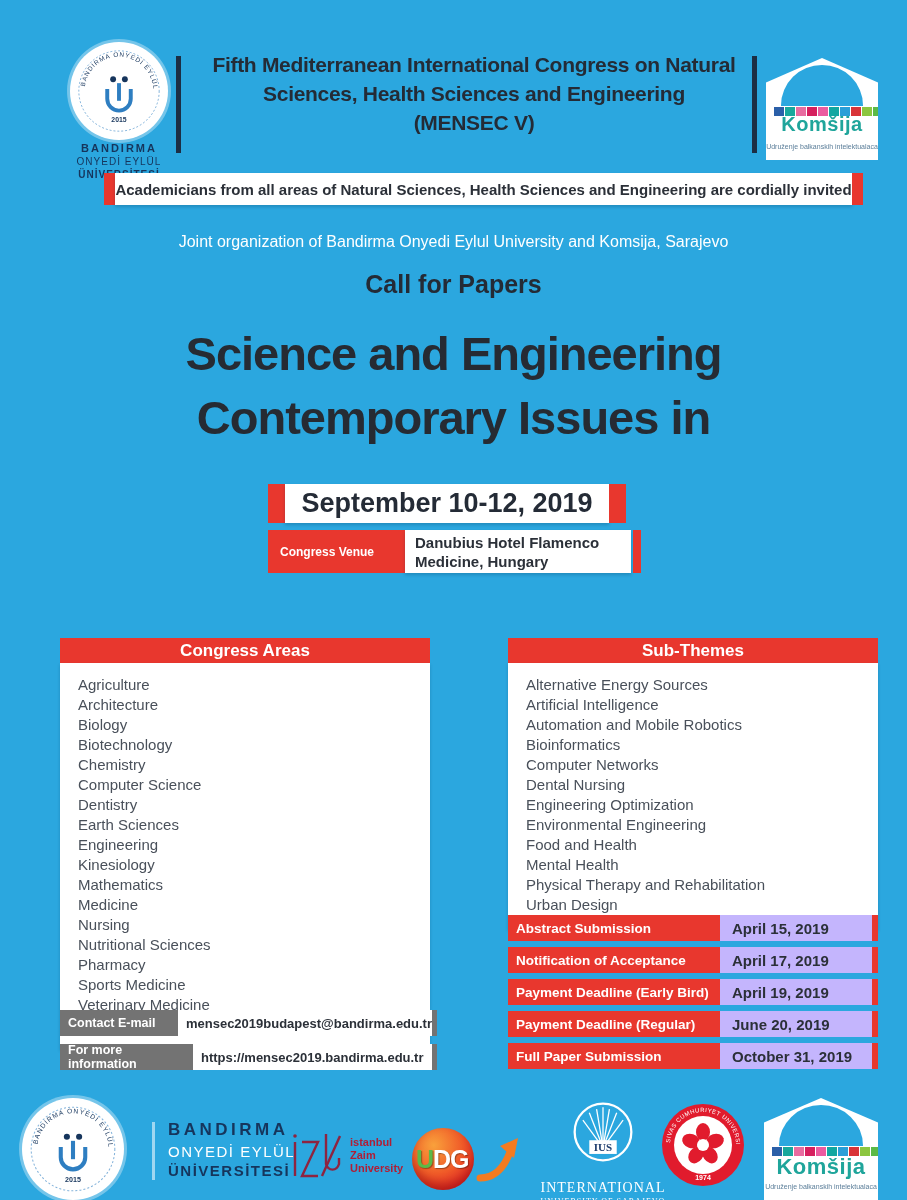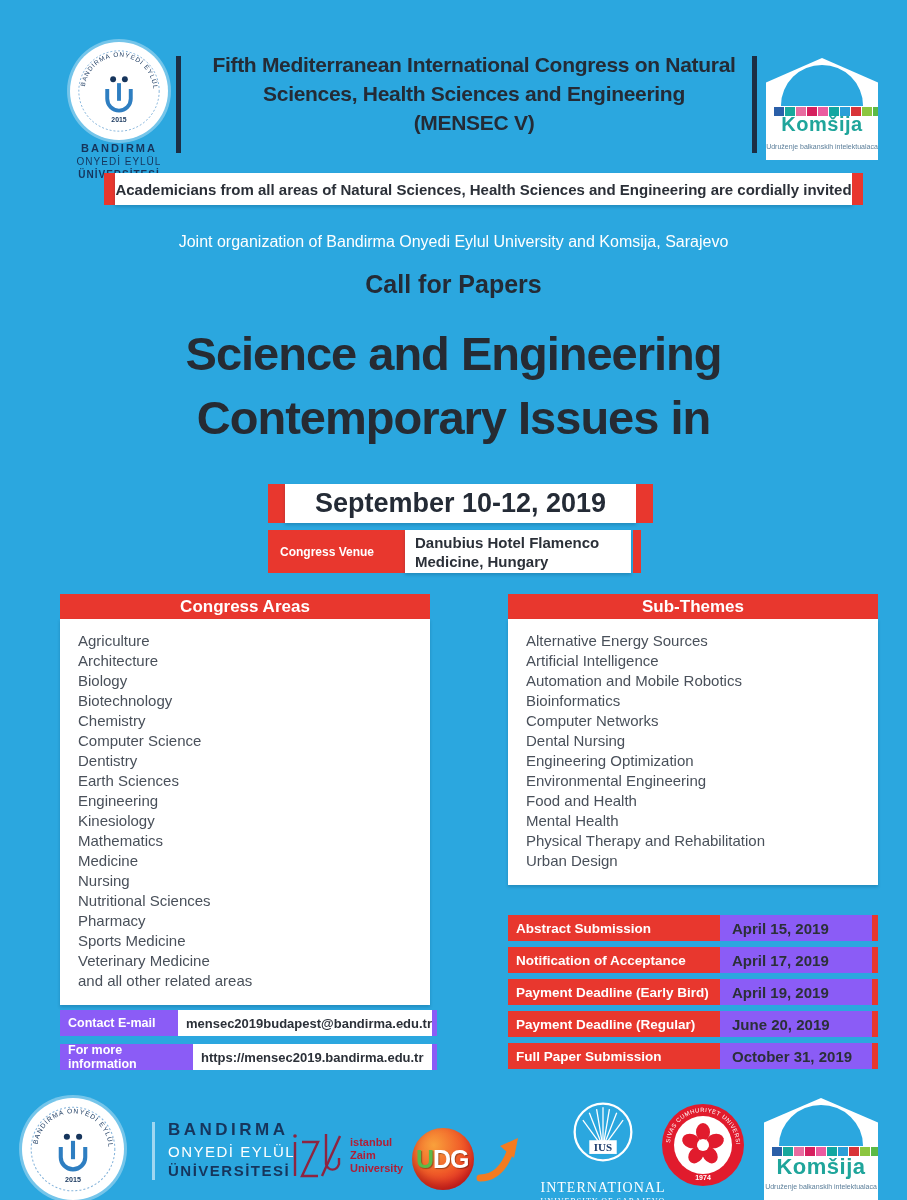--- a/index.html
+++ b/index.html
@@ -34,34 +34,34 @@
   .main-title { color:#262B33; font-weight:bold; font-size:47px; letter-spacing:-1px; line-height:64px; text-align:center; width:100%; white-space:nowrap; }
   .date-text { color:#242B36; font-weight:bold; font-size:27px; white-space:nowrap; }
 
   
   .venue { display:flex; height:43px; }
   .venue .vlabel { width:137px; background:#E8372E; color:#fff; font-weight:bold; font-size:12px; display:flex; align-items:center; padding-left:12px; }
   .venue .vbox { width:226px; background:#fff; color:#2B3038; font-weight:bold; font-size:15px; line-height:19px; display:flex; flex-direction:column; justify-content:center; padding-left:10px; box-shadow:0 2px 3px rgba(0,60,90,.25); }
   .venue .vsliver { width:8px; background:#E8372E; margin-left:2px; }
 
   
-  .panel { width:370px; }
+  .panel { width:370px;margin-top:44px; }
   .panel .phead { height:25px; background:#E8372E; color:#fff; font-weight:bold; font-size:17px; display:flex; align-items:center; justify-content:center; }
   .panel .pbody { background:#fff; padding:12px 8px 14px 18px; box-shadow:0 2px 3px rgba(0,60,90,.25); }
   .area-item { color:#49505A; font-size:15px; line-height:20px; }
 
   
   .deadlines { width:370px; }
   .dl-row { display:flex; height:26px; margin-bottom:6px; background:#E8372E; }
   .dl-label { width:212px; color:#fff; font-weight:bold; font-size:13.5px; display:flex; align-items:center; padding-left:8px; }
-  .dl-date { flex:1; background:#8b5cf6; color:#2B3038; font-weight:bold; font-size:15px; display:flex; align-items:center; padding-left:12px; margin-right:6px; }
+  .dl-date { flex:1; background:#c4b5fd; color:#2B3038; font-weight:bold; font-size:15px; display:flex; align-items:center; padding-left:12px; margin-right:6px; }
 
   
   .contacts { width:377px; }
-  .ct-row { display:flex; height:26px; margin-bottom:8px; background:#8b5cf6; }
+  .ct-row { display:flex; height:26px; margin-bottom:8px; background:#737373; }
   .ct-label { width:133px; color:#fff; font-weight:bold; font-size:12.5px; display:flex; align-items:center; padding-left:8px; }
   .ct-value { flex:1; background:#fff; color:#2B3038; font-weight:bold; font-size:13px; display:flex; align-items:center; padding-left:8px; margin-right:5px; white-space:nowrap; }
 
   
   .f-univ .b1 { color:#16355C; font-weight:bold; font-size:17px; letter-spacing:3.5px; }
   .f-univ .b2 { color:#fff; font-size:15px; letter-spacing:1.5px; margin-top:3px; }
   .f-univ .b3 { color:#16355C; font-weight:bold; font-size:15px; letter-spacing:1.5px; margin-top:2px; }
   .izu-text { color:#B01E36; font-size:11px; line-height:13px; font-weight:bold; }
   .udg-sphere { width:62px; height:62px; border-radius:50%; background:radial-gradient(circle at 35% 28%, #F9A13B, #F05A28 48%, #DE1F26 85%); position:relative; box-shadow:inset 0 -6px 10px rgba(120,0,0,.4); }
   .udg-letters { position:absolute; top:17px; left:4px; font-weight:bold; font-size:25px; letter-spacing:-1px; }
@@ -125,21 +125,21 @@
 
   <div class="abs joint" style="top:233px;">Joint organization of Bandirma Onyedi Eylul University and Komsija, Sarajevo</div>
 
   <div class="abs cfp" style="top:270px;">Call for Papers</div>
 
   <div class="abs" style="top:322px; width:100%;">
     <div class="main-title">Science and Engineering</div>
     <div class="main-title">Contemporary Issues in</div>
   </div>
 
-  <div class="abs band" style="left:268px; top:484px; width:385px; height:39px;">
+  <div class="abs band" style="left:268px; top:484px; width:358px; height:39px;">
     <div class="cap" style="width:17px;"></div>
     <div class="mid">
         <span class="date-text">September 10-12, 2019</span>
       </div>
     <div class="cap" style="width:17px;"></div>
   </div>
 
   <div class="abs venue" style="left:268px; top:530px;">
     <div class="vlabel">Congress Venue</div>
     <div class="vbox">

